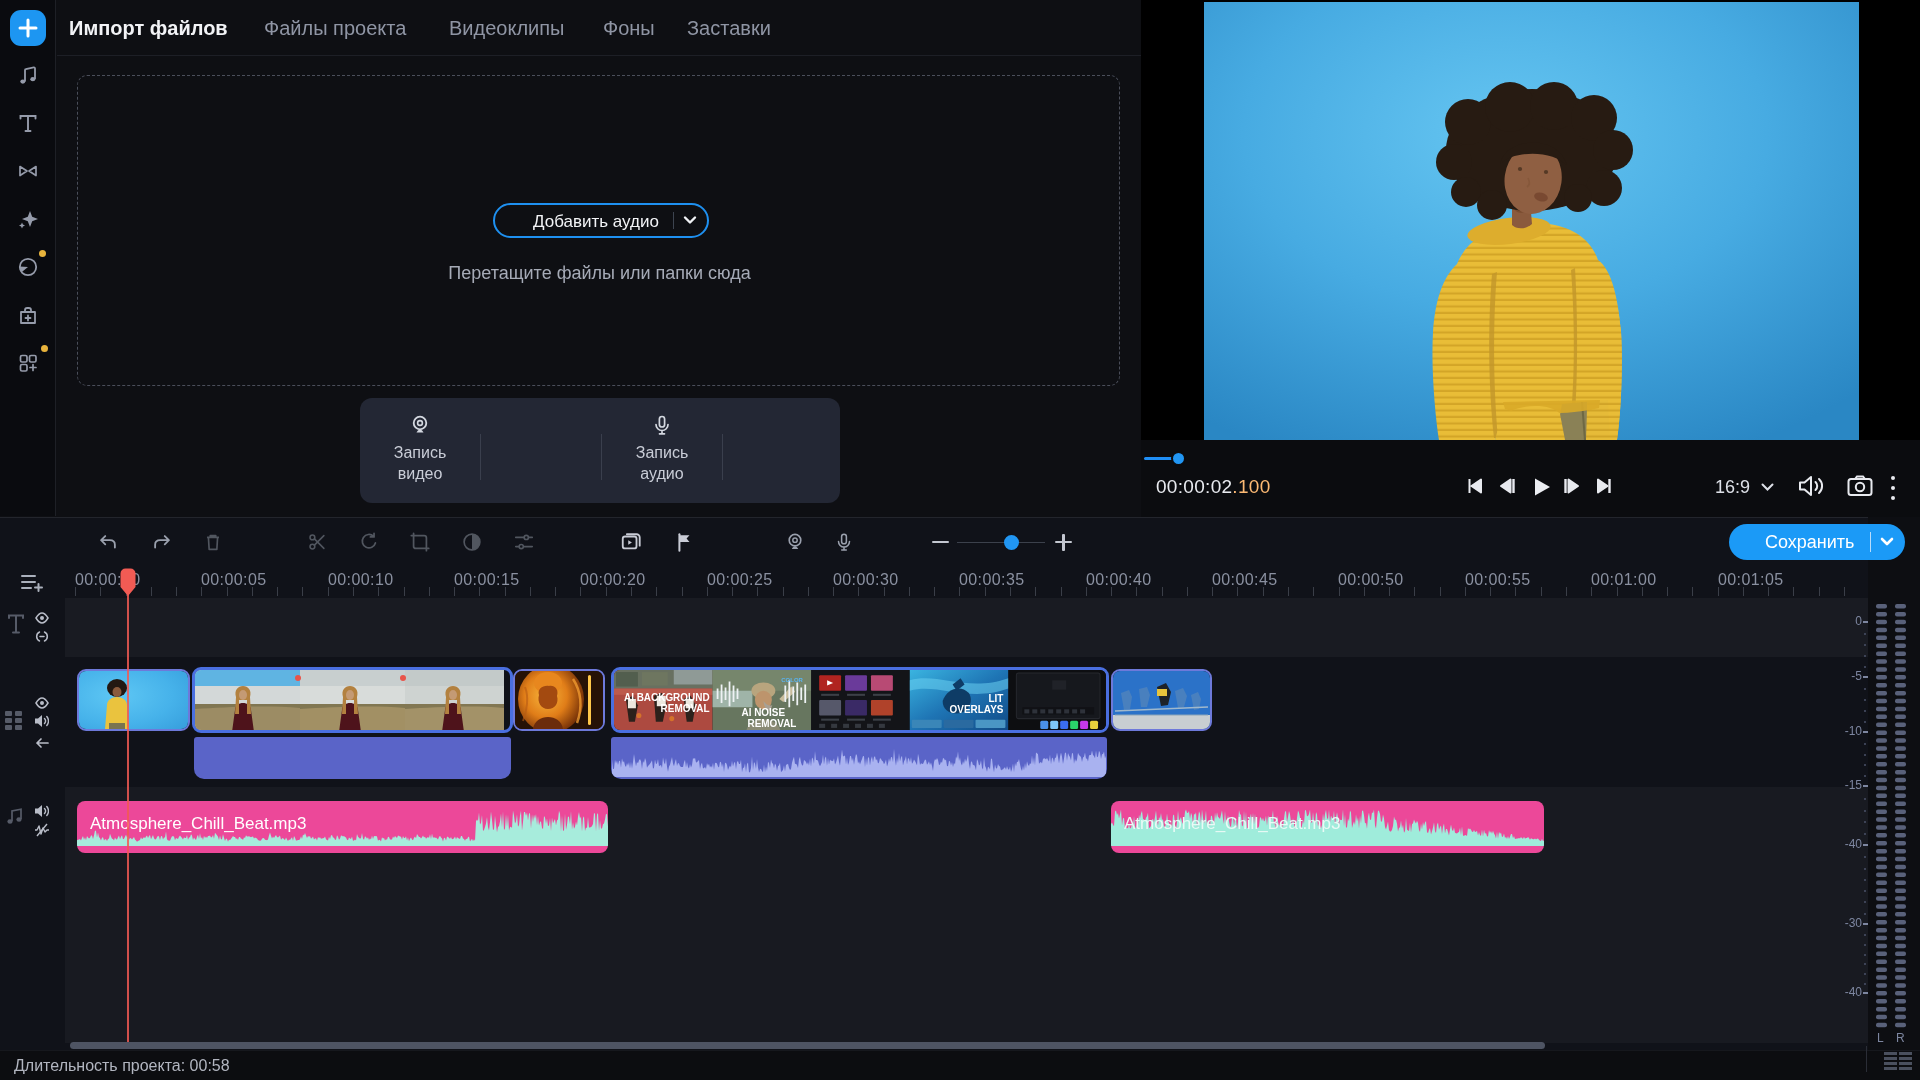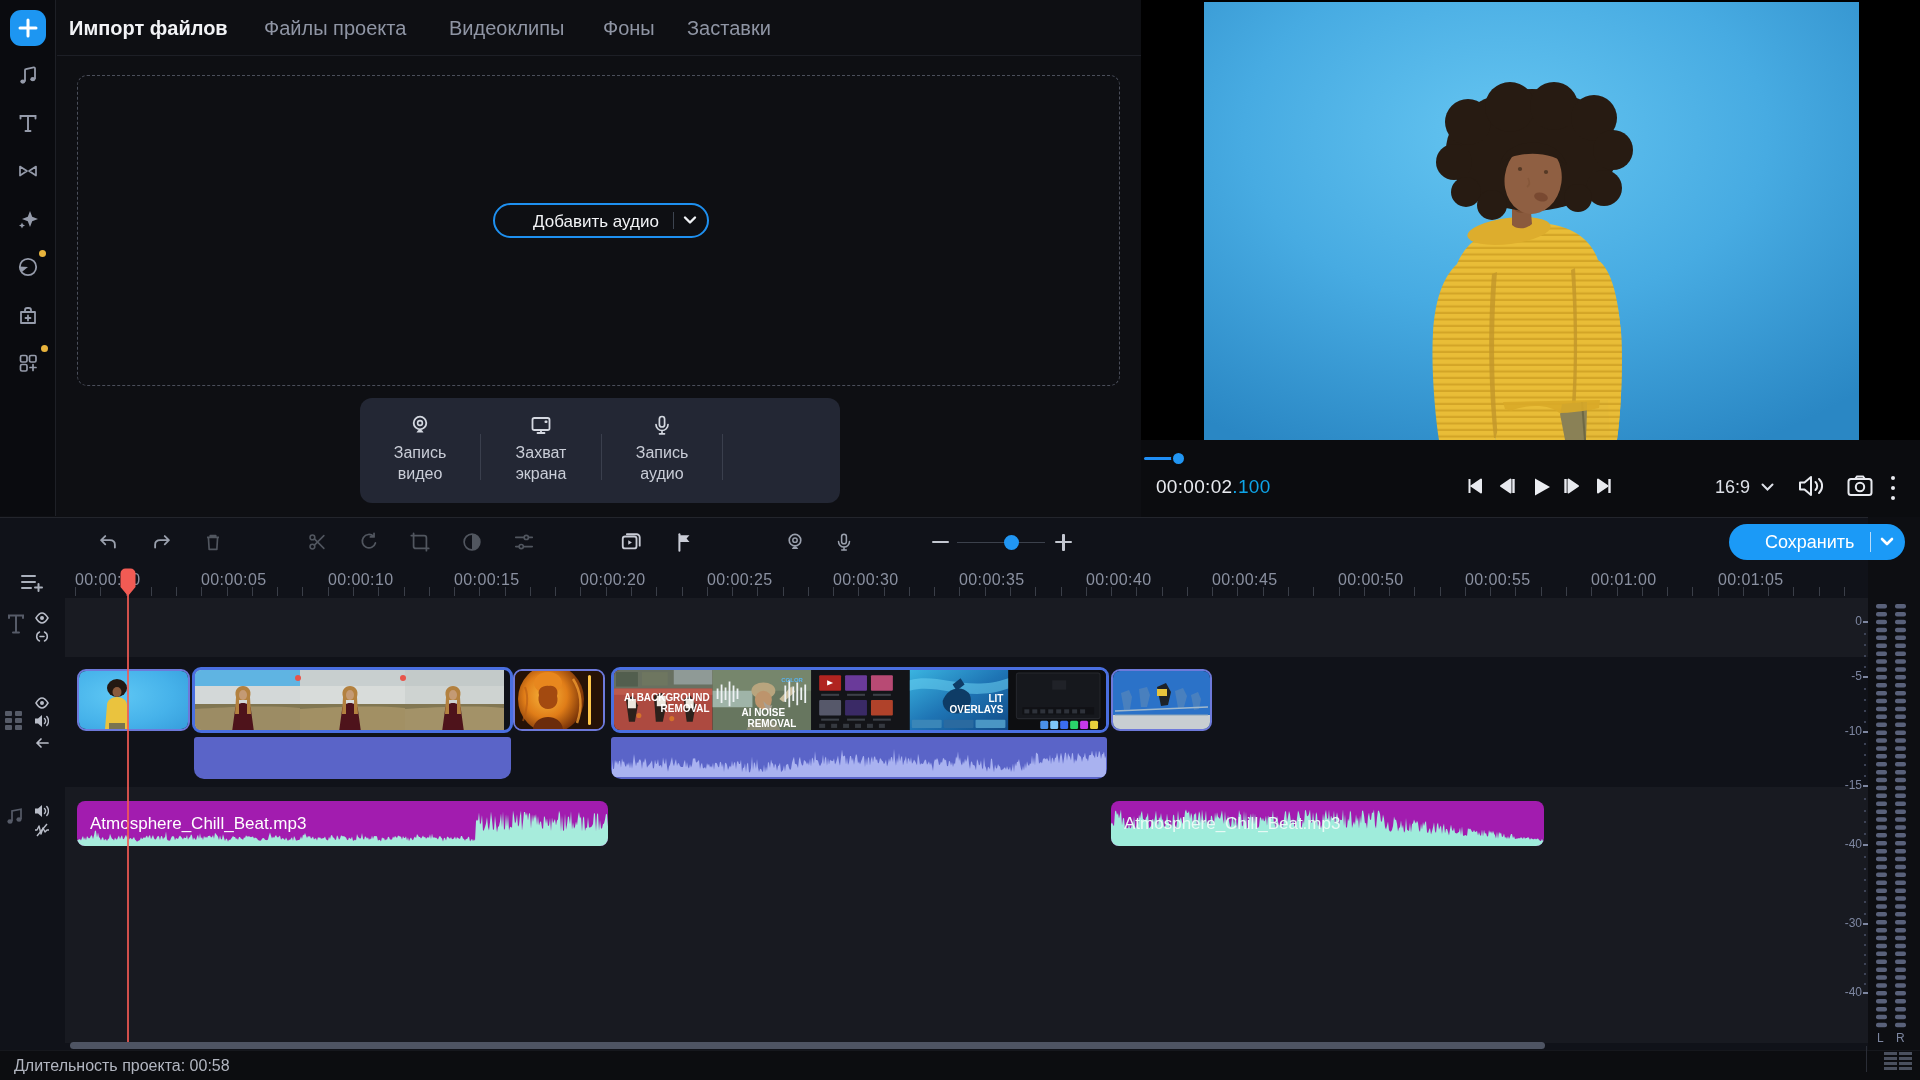--- a/index.html
+++ b/index.html
@@ -24,21 +24,21 @@
 .rec .ic{position:absolute;left:48px;top:15px;width:24px;height:24px;color:#d4d8e0}
 .rec .lb{position:absolute;top:44px;width:100%;line-height:21px}
 .rdiv{position:absolute;top:36px;width:1px;height:46px;background:#3a3f4d}
 
 #preview{position:absolute;left:1141px;top:0;width:779px;height:517px;background:#000}
 #pcbg{position:absolute;left:0;top:440px;width:779px;height:77px;background:#0b0c0f}
 #vid{position:absolute;left:63px;top:2px;width:655px;height:438px;background:#000}
 #seek{position:absolute;left:0px;top:450px;width:779px;height:16px}
 #pcontrols{position:absolute;left:0;top:466px;width:779px;height:46px}
 #ptime{position:absolute;left:15px;top:10px;font-size:19px;color:#e9ebf0;letter-spacing:.3px}
-#ptime span{color:#0ea5e9}
+#ptime span{color:#fdba74}
 .pico{position:absolute;top:8px;color:#e8eaef}
 #ratio{position:absolute;left:574px;top:11px;font-size:18px;color:#dde0e7}
 
 #tl{position:absolute;left:0;top:517px;width:1920px;height:533px;background:#101219;border-top:1px solid #23252c}
 #tlbar{position:absolute;left:0;top:0;width:1920px;height:48px}
 .tico{position:absolute;top:13px;width:22px;height:22px;color:#9aa0ad}
 .tico.dim{color:#51565f}
 .tico.brt{color:#c9ccd6}
 #savebtn{position:absolute;left:1729px;top:6px;width:176px;height:36px;background:#1b9af7;border-radius:18px;color:#fff;font-size:18px;z-index:60}
 #savebtn .t{position:absolute;left:36px;top:8px}
@@ -51,21 +51,21 @@
 .trow{position:absolute;left:65px;width:1803px}
 #rowtext{top:0;height:59px;background:#191b22}
 #rowaudio{top:189px;height:256px;background:#181a21}
 
 .hico{position:absolute;color:#b9bdc8}
 .hico.dim{color:#565b68}
 
 .clip{position:absolute;top:71px;height:62px;border-radius:9px;border:2px solid #6d79da;overflow:hidden}
 .clip2{position:absolute;top:69px;height:66px;border-radius:9px;border:3px solid #4a6fe0;overflow:hidden}
 .pbar{position:absolute;background:#5a64c8}
-.aclip{position:absolute;top:203px;height:45px;background:#a21caf;border-radius:8px;overflow:hidden}
+.aclip{position:absolute;top:203px;height:52px;background:#ec4899;border-radius:8px;overflow:hidden}
 .aclip .nm{position:absolute;left:13px;top:13px;font-size:17px;color:#fff;white-space:nowrap}
 
 #phline{position:absolute;left:127px;top:572px;width:1.5px;height:470px;background:rgba(242,90,84,.85);z-index:30}
 #phhead{position:absolute;left:119px;top:568px;z-index:31}
 
 #meters{position:absolute;left:1868px;top:517px;width:52px;height:533px;background:#0d0e12;z-index:5}
 
 #bottom{position:absolute;left:0;top:1050px;width:1920px;height:30px;background:#0c0d10;border-top:1px solid #16181d}
 #dur{position:absolute;left:14px;top:6px;font-size:16px;color:#b2b6c0}
 #hscroll{position:absolute;left:70px;top:1042px;width:1475px;height:7px;background:#4e5463;border-radius:4px;z-index:40}
@@ -136,38 +136,31 @@
   <div class="tab" style="left:630px">Заставки</div>
  </div>
  <div id="dashbox"></div>
  <div id="addbtn">
         <span class="t">Добавить аудио</span>
         <span class="dv"></span>
    <svg class="abs" style="left:188px;top:10px" viewBox="0 0 14 10" width="14" height="10">
           <path d="M2 2.5l5 5 5-5" fill="none" stroke="#f0f2f5" stroke-width="2.4" stroke-linecap="round" stroke-linejoin="round"></path>
         </svg>
  </div>
+ <div id="dragtxt">Перетащите файлы или папки сюда</div>
  <div id="recpanel">
   <div class="rec" style="left:0">
     <svg class="ic" viewBox="0 0 24 24">
             <circle cx="12" cy="10" r="6.3" fill="none" stroke="currentColor" stroke-width="1.8"></circle>
             <circle cx="12" cy="10" r="2.4" fill="none" stroke="currentColor" stroke-width="1.6"></circle>
             <path d="M8.5 19.6c1-2 2.3-3 3.5-3s2.5 1 3.5 3z" fill="currentColor"></path>
           </svg>
     <div class="lb">Запись<br>видео</div>
   </div>
   <div class="rdiv" style="left:120px"></div>
-  <div class="rec" style="left:121px">
-    <svg class="ic" viewBox="0 0 24 24">
-            <rect x="3.5" y="5" width="17" height="12" rx="1.8" fill="none" stroke="currentColor" stroke-width="1.8"></rect>
-            <rect x="15.5" y="7.5" width="3" height="2.4" rx="1" fill="currentColor"></rect>
-            <path d="M12 17v2.6M8.5 20h7" stroke="currentColor" stroke-width="1.8" stroke-linecap="round"></path>
-          </svg>
-    <div class="lb">Захват<br>экрана</div>
-  </div>
   <div class="rdiv" style="left:241px"></div>
   <div class="rec" style="left:242px">
     <svg class="ic" viewBox="0 0 24 24">
             <rect x="9.4" y="3.5" width="5.2" height="10.5" rx="2.6" fill="none" stroke="currentColor" stroke-width="1.7"></rect>
             <path d="M6 11.5a6 6 0 0 0 12 0M12 17.5v3M9.5 20.8h5" fill="none" stroke="currentColor" stroke-width="1.7" stroke-linecap="round"></path>
           </svg>
     <div class="lb">Запись<br>аудио</div>
   </div>
   <div class="rdiv" style="left:362px"></div>
  </div>

